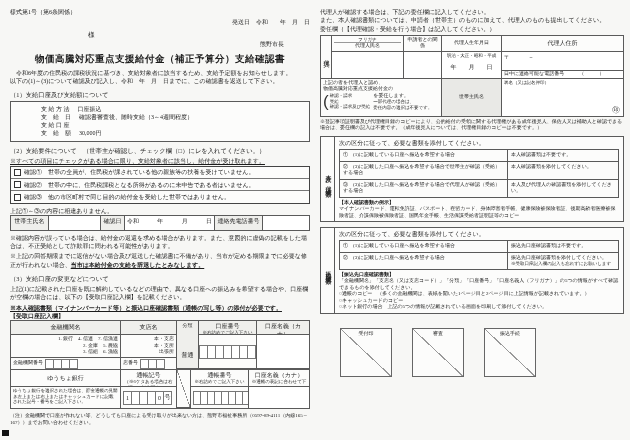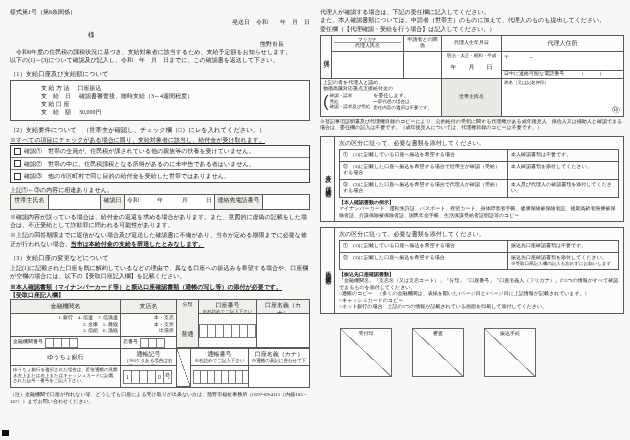--- a/index.html
+++ b/index.html
@@ -57,20 +57,21 @@
 </head>
 <body>
 
 <div class="col col-left">
 
   <div class="t6">様式第1号（第6条関係）</div>
   <div class="t6 r" style="margin-top:2px;">発送日　令和　　年　月　日</div>
   <div class="t7" style="margin-left:78px;margin-top:3px;">様</div>
   <div class="t6 r" style="margin-right:26px;margin-top:1px;">熊野市長</div>
 
+  <div class="title">物価高騰対応重点支援給付金（補正予算分）支給確認書</div>
 
   <div class="t6">　令和6年度の住民税の課税状況に基づき、支給対象者に該当するため、支給予定額をお知らせします。</div>
   <div class="t6">以下の(1)～(3)について確認及び記入し、令和　年　月　日までに、この確認書を返送して下さい。</div>
 
   <div class="sec-h">（1）支給口座及び支給額について</div>
   <div class="box" style="padding:3px 4px;margin-top:1px;">
     <div class="payrow t6">
       <span>支 給 方 法</span>
       <span>口座振込</span>
     </div>

